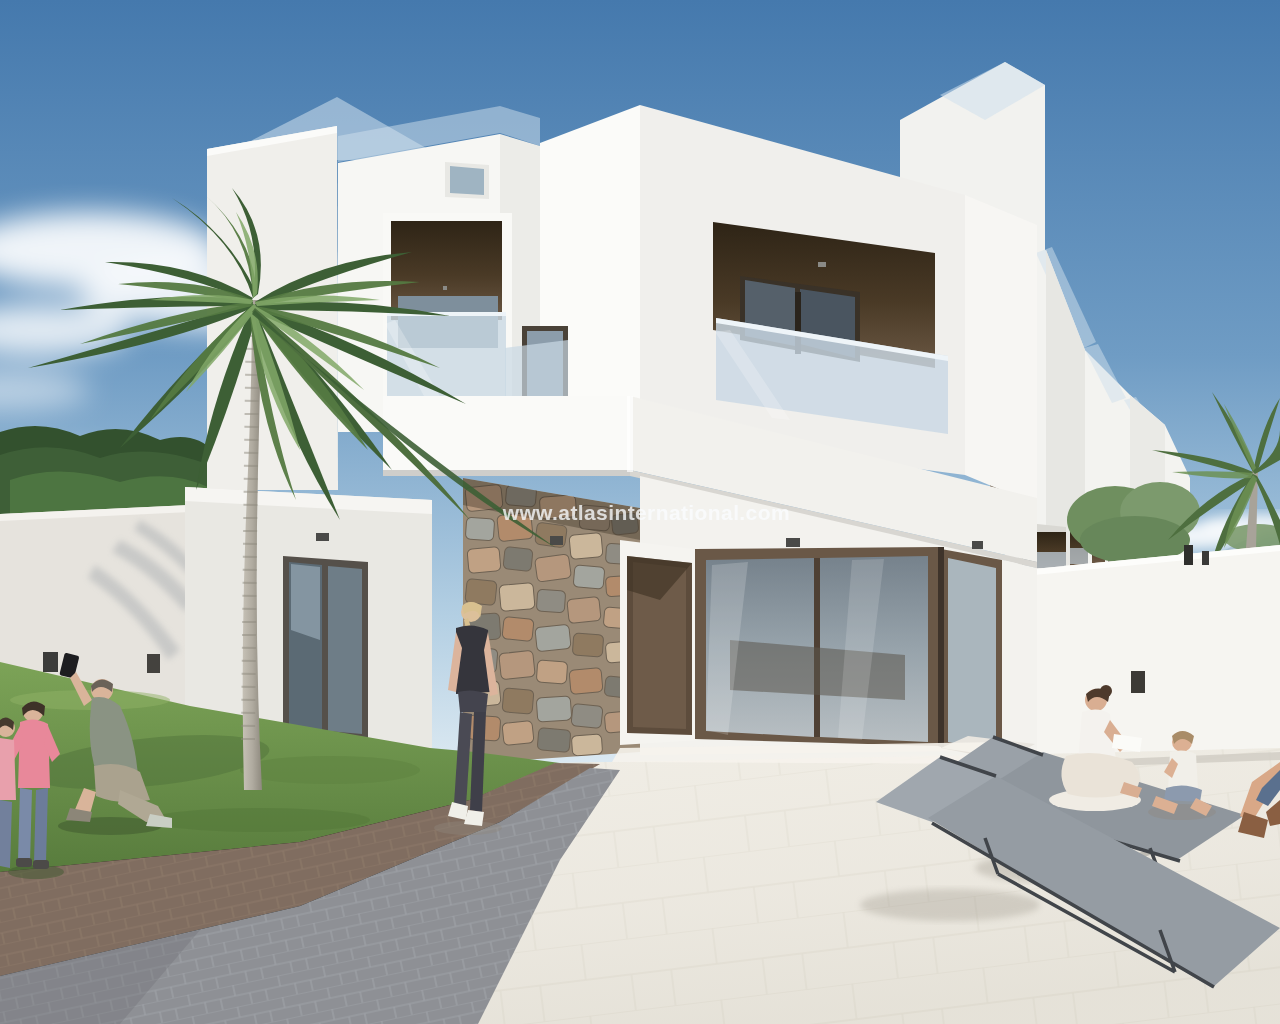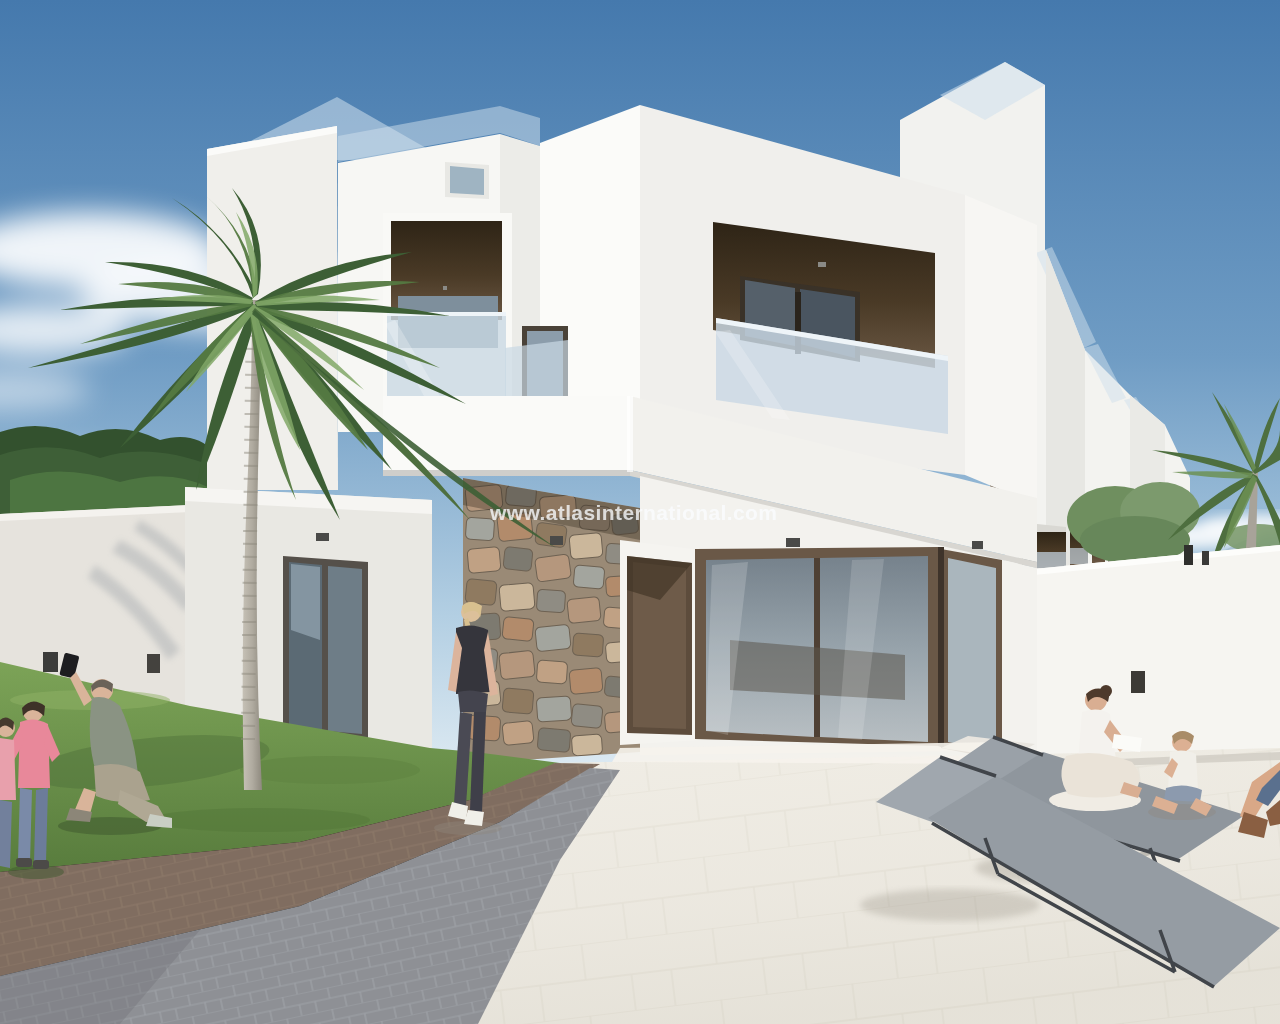--- a/index.html
+++ b/index.html
@@ -1,19 +1,19 @@
 <!DOCTYPE html>
 <html><head>
 <meta charset="utf-8">
 <style>
   html,body{margin:0;padding:0;background:#000;}
   .stage{position:relative;width:1280px;height:1024px;overflow:hidden;
          font-family:"Liberation Sans", sans-serif;}
   .stage svg{position:absolute;left:0;top:0;display:block;}
-  .watermark{position:absolute;left:490px;top:501px;width:300px;text-align:left;
+  .watermark{position:absolute;left:490px;top:501px;width:300px;text-align:right;
              font-size:21px;font-weight:600;letter-spacing:.4px;
              color:rgba(250,252,255,.78);pointer-events:none;}
 </style>
 </head>
 <body>
 
 <div class="stage">
 <svg width="1280" height="1024" viewBox="0 0 1280 1024">
   <defs>
     <linearGradient id="sky" x1="0" y1="0" x2="0" y2="1">

